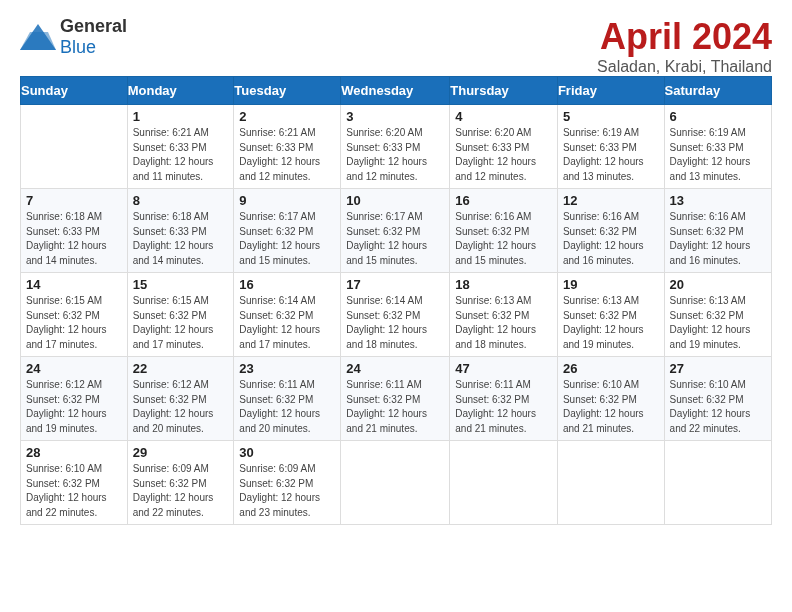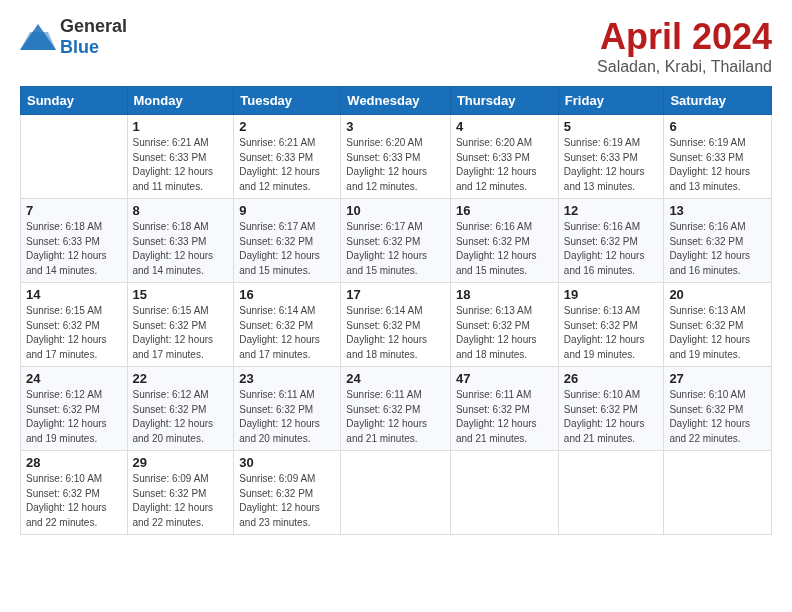--- a/index.html
+++ b/index.html
@@ -7,44 +7,43 @@
       font-family: Arial, sans-serif;
       background: #fff;
       width: 792px;
       min-height: 612px;
       padding: 16px 20px;
     }
     .header {
       display: flex;
       justify-content: space-between;
       align-items: flex-start;
-      margin-bottom: 10px;
     }
     .logo {
       display: flex;
       align-items: center;
       gap: 4px;
     }
     .logo-text-general { font-size: 18px; font-weight: bold; color: #333; }
-    .logo-text-blue { font-size: 18px; font-weight: bold; color: #1a6fba; }
+    .logo-text-blue { font-size: 18px; font-weight: normal; color: #1a6fba; }
     .title-block { text-align: right; }
     .title-month { font-size: 36px; font-weight: bold; color: #b91c1c; }
     .title-location { font-size: 16px; color: #555; }
 
     .calendar {
       width: 100%;
       border-collapse: collapse;
       border: 1px solid #ccc;
     }
     .calendar th {
       background-color: #1a6fba;
       color: #fff;
       font-size: 13px;
       font-weight: bold;
-      padding: 6px 6px;
+      padding: 6px 0;
       text-align: left;
       border: 1px solid #1565a8;
     }
     .calendar td {
       vertical-align: top;
       border: 1px solid #ddd;
       padding: 4px 5px;
       width: 113px;
       min-height: 80px;
       font-size: 10.5px;

